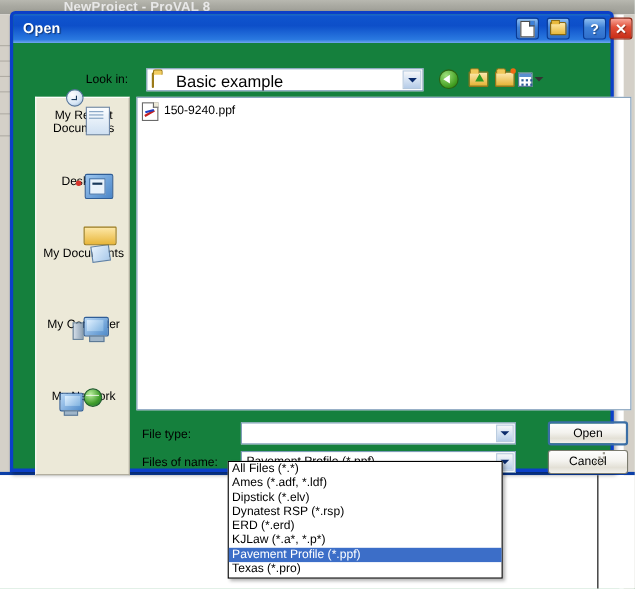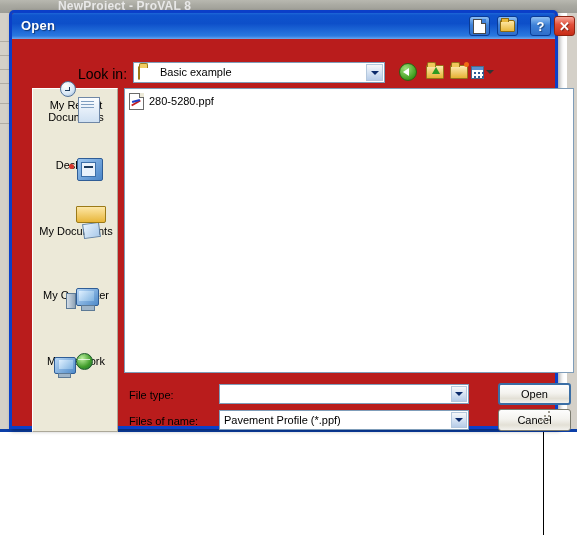--- a/index.html
+++ b/index.html
@@ -29,21 +29,21 @@
   .bg-strip-line{position:absolute;left:0;width:14px;height:1px;background:#b0aca4;}
   #bg-body-left{position:absolute;left:0;top:432px;width:577px;height:103px;background:#fff;}
   #bg-vline{position:absolute;left:543px;top:432px;width:1px;height:103px;background:#000;}
   #bg-blue-rule{position:absolute;left:0;top:429px;width:577px;height:3px;background:#0b3fa8;}
   #bg-right-edge{position:absolute;left:567px;top:13px;width:10px;height:522px;background:#d4d0c8;}
   #bg-inner-right{position:absolute;left:563px;top:432px;width:4px;height:103px;background:#fff;}
 
   
   #dialog{
     position:absolute;left:9px;top:10px;width:549px;height:419px;
-    background:#b91c1c;
+    background:#15803d;
     border:3px solid #0b3fc8;
     border-radius:5px 5px 0 0;
     box-sizing:border-box;
     box-shadow:2px 2px 4px rgba(0,0,0,.35);
   }
   #titlebar{
     position:absolute;left:0;top:0;right:0;height:26px;
     background:linear-gradient(to bottom,#1e68d8 0%,#0f54cd 8%,#0d4fc9 40%,#2a79e0 88%,#6ea7ee 100%);
     border-radius:2px 2px 0 0;
   }
@@ -67,33 +67,33 @@
   #btn-close .glyph{color:#fff;font-size:13px;font-weight:bold;line-height:1;text-shadow:1px 1px 1px rgba(0,0,0,.4);}
 
   
   .ico-page{width:11px;height:13px;background:#fff;border:1px solid #4a4a4a;position:relative;}
   .ico-page:after{content:"";position:absolute;right:-1px;top:-1px;width:4px;height:4px;background:#3e81d8;border-left:1px solid #4a4a4a;border-bottom:1px solid #4a4a4a;}
   
   .ico-folder-sm{width:13px;height:10px;background:linear-gradient(to bottom,#ffe9a8,#e8b93c);border:1px solid #8a6a12;border-radius:1px 2px 1px 1px;position:relative;}
   .ico-folder-sm:before{content:"";position:absolute;left:0;top:-3px;width:6px;height:3px;background:#e8b93c;border:1px solid #8a6a12;border-bottom:none;border-radius:1px 1px 0 0;}
 
   
-  #lookin-label{position:absolute;left:66px;top:53px;font-size:14px;}
+  #lookin-label{position:absolute;left:66px;top:53px;font-size:11px;}
   #lookin-combo{
     position:absolute;left:121px;top:49px;width:252px;height:21px;
     background:#fff;border:1px solid #7f9db9;box-sizing:border-box;
   }
   #lookin-folder-icon{position:absolute;left:4px;top:4px;}
   .ico-folder-open{
     width:15px;height:11px;position:relative;
     background:linear-gradient(to bottom,#fde9b0,#e9b83a);
     border:1px solid #9b7a18;border-radius:1px;
   }
   .ico-folder-open:before{content:"";position:absolute;left:0;top:-4px;width:7px;height:4px;background:#f2cd62;border:1px solid #9b7a18;border-bottom:none;border-radius:2px 2px 0 0;}
-  #lookin-value{position:absolute;left:26px;top:3px;font-size:11px;}
+  #lookin-value{position:absolute;left:26px;top:3px;font-size:15px;}
   #lookin-arrow{
     position:absolute;right:1px;top:1px;width:17px;height:17px;
     background:linear-gradient(to bottom,#f6f7f9,#d6e3f3 50%,#b6cce8);
     border:1px solid #b4c8dd;box-sizing:border-box;
     display:flex;align-items:center;justify-content:center;
   }
   .caret{width:0;height:0;border-left:4px solid transparent;border-right:4px solid transparent;border-top:4px solid #0a2a6b;}
 
   
   .tool{position:absolute;top:48px;width:23px;height:22px;display:flex;align-items:center;justify-content:center;}
@@ -350,21 +350,21 @@
       </div>
 
     </div>
 
     <div id="filelist">
       <div id="file-row">
         <span class="ic-ppf">
             <i class="l1"></i>
             <i class="l2"></i>
           </span>
-        <span id="file-name-label">280-5280.ppf</span>
+        <span id="file-name-label">150-9240.ppf</span>
       </div>
     </div>
 
     <div id="filename-label">File type:</div>
     <div class="fcombo" id="filename-combo">
       <span class="val" placeholder=""></span>
       <span class="arrowbox">
           <i class="caret"></i>
         </span>
     </div>
@@ -384,14 +384,24 @@
       <i style="left:8px;top:0"></i>
       <i style="left:4px;top:4px"></i>
         <i style="left:8px;top:4px"></i>
       <i style="left:0;top:8px"></i>
         <i style="left:4px;top:8px"></i>
         <i style="left:8px;top:8px"></i>
     </div>
 
   </div>
 
+  <div id="typelist">
+      <div class="topt">All Files (*.*)</div>
+      <div class="topt">Ames (*.adf, *.ldf)</div>
+      <div class="topt">Dipstick (*.elv)</div>
+      <div class="topt">Dynatest RSP (*.rsp)</div>
+      <div class="topt">ERD (*.erd)</div>
+      <div class="topt">KJLaw (*.a*, *.p*)</div>
+      <div class="topt sel">Pavement Profile (*.ppf)</div>
+      <div class="topt">Texas (*.pro)</div>
+    </div>
 
 </div>
 
 </body></html>

